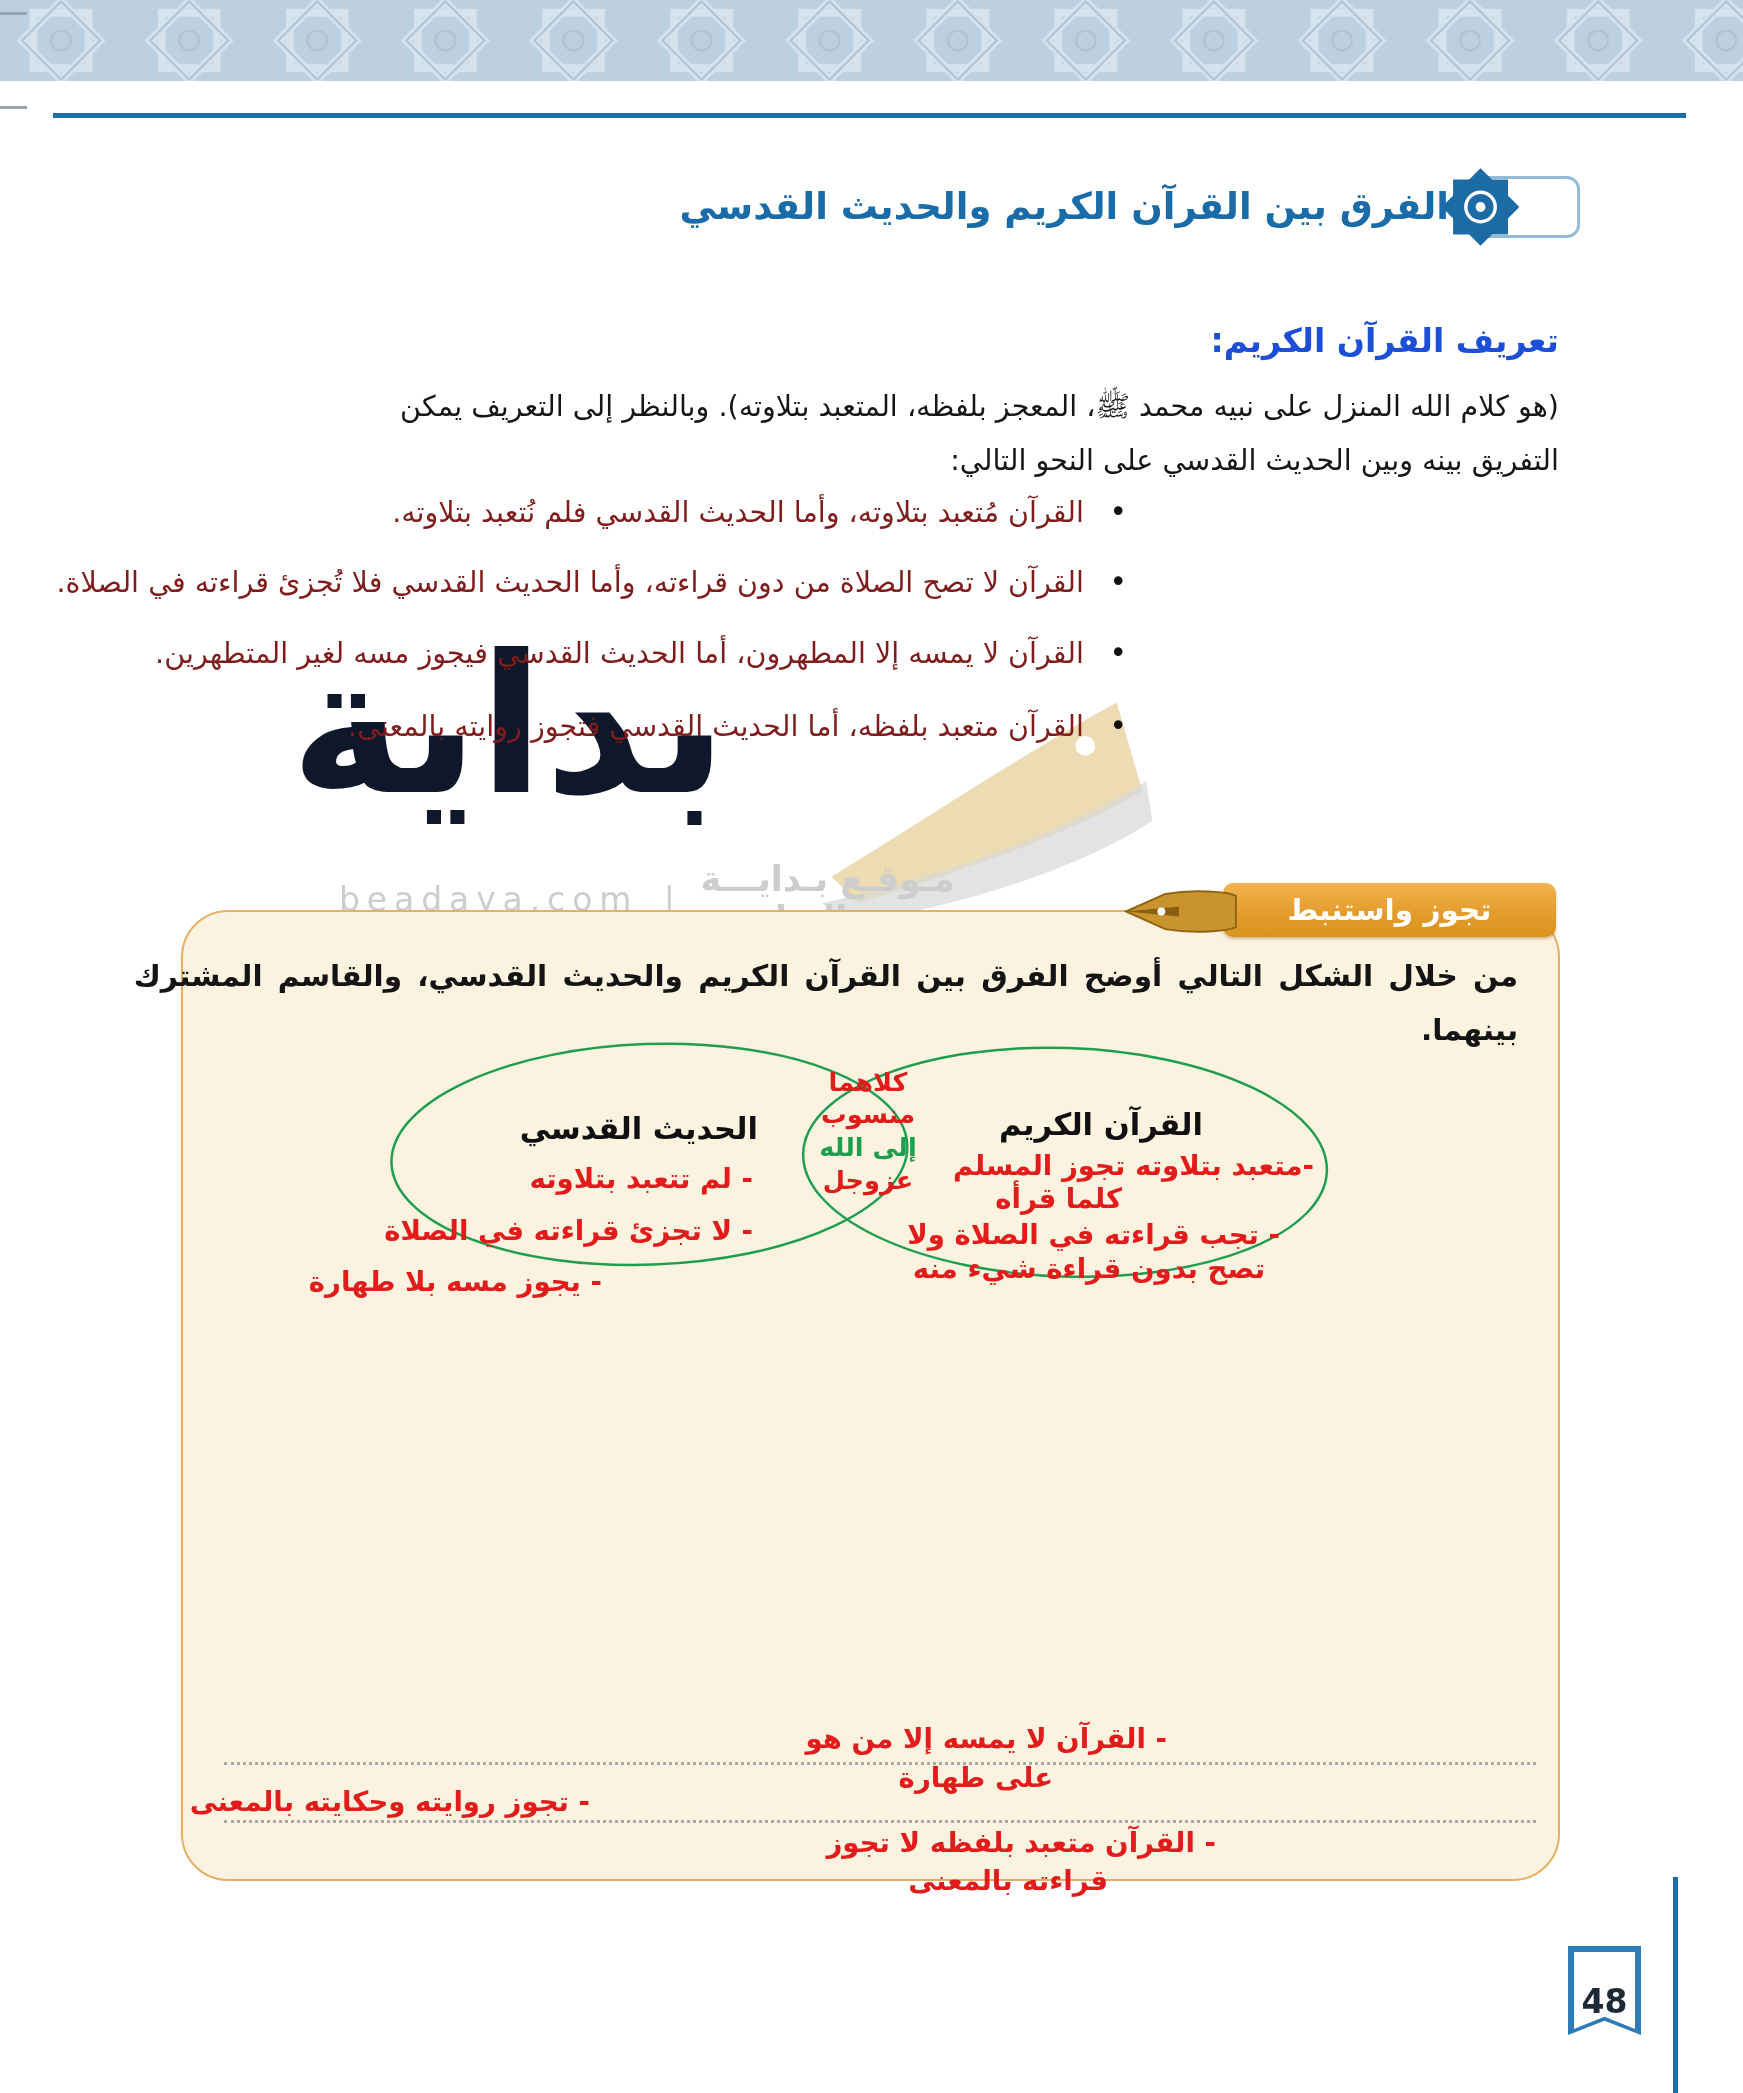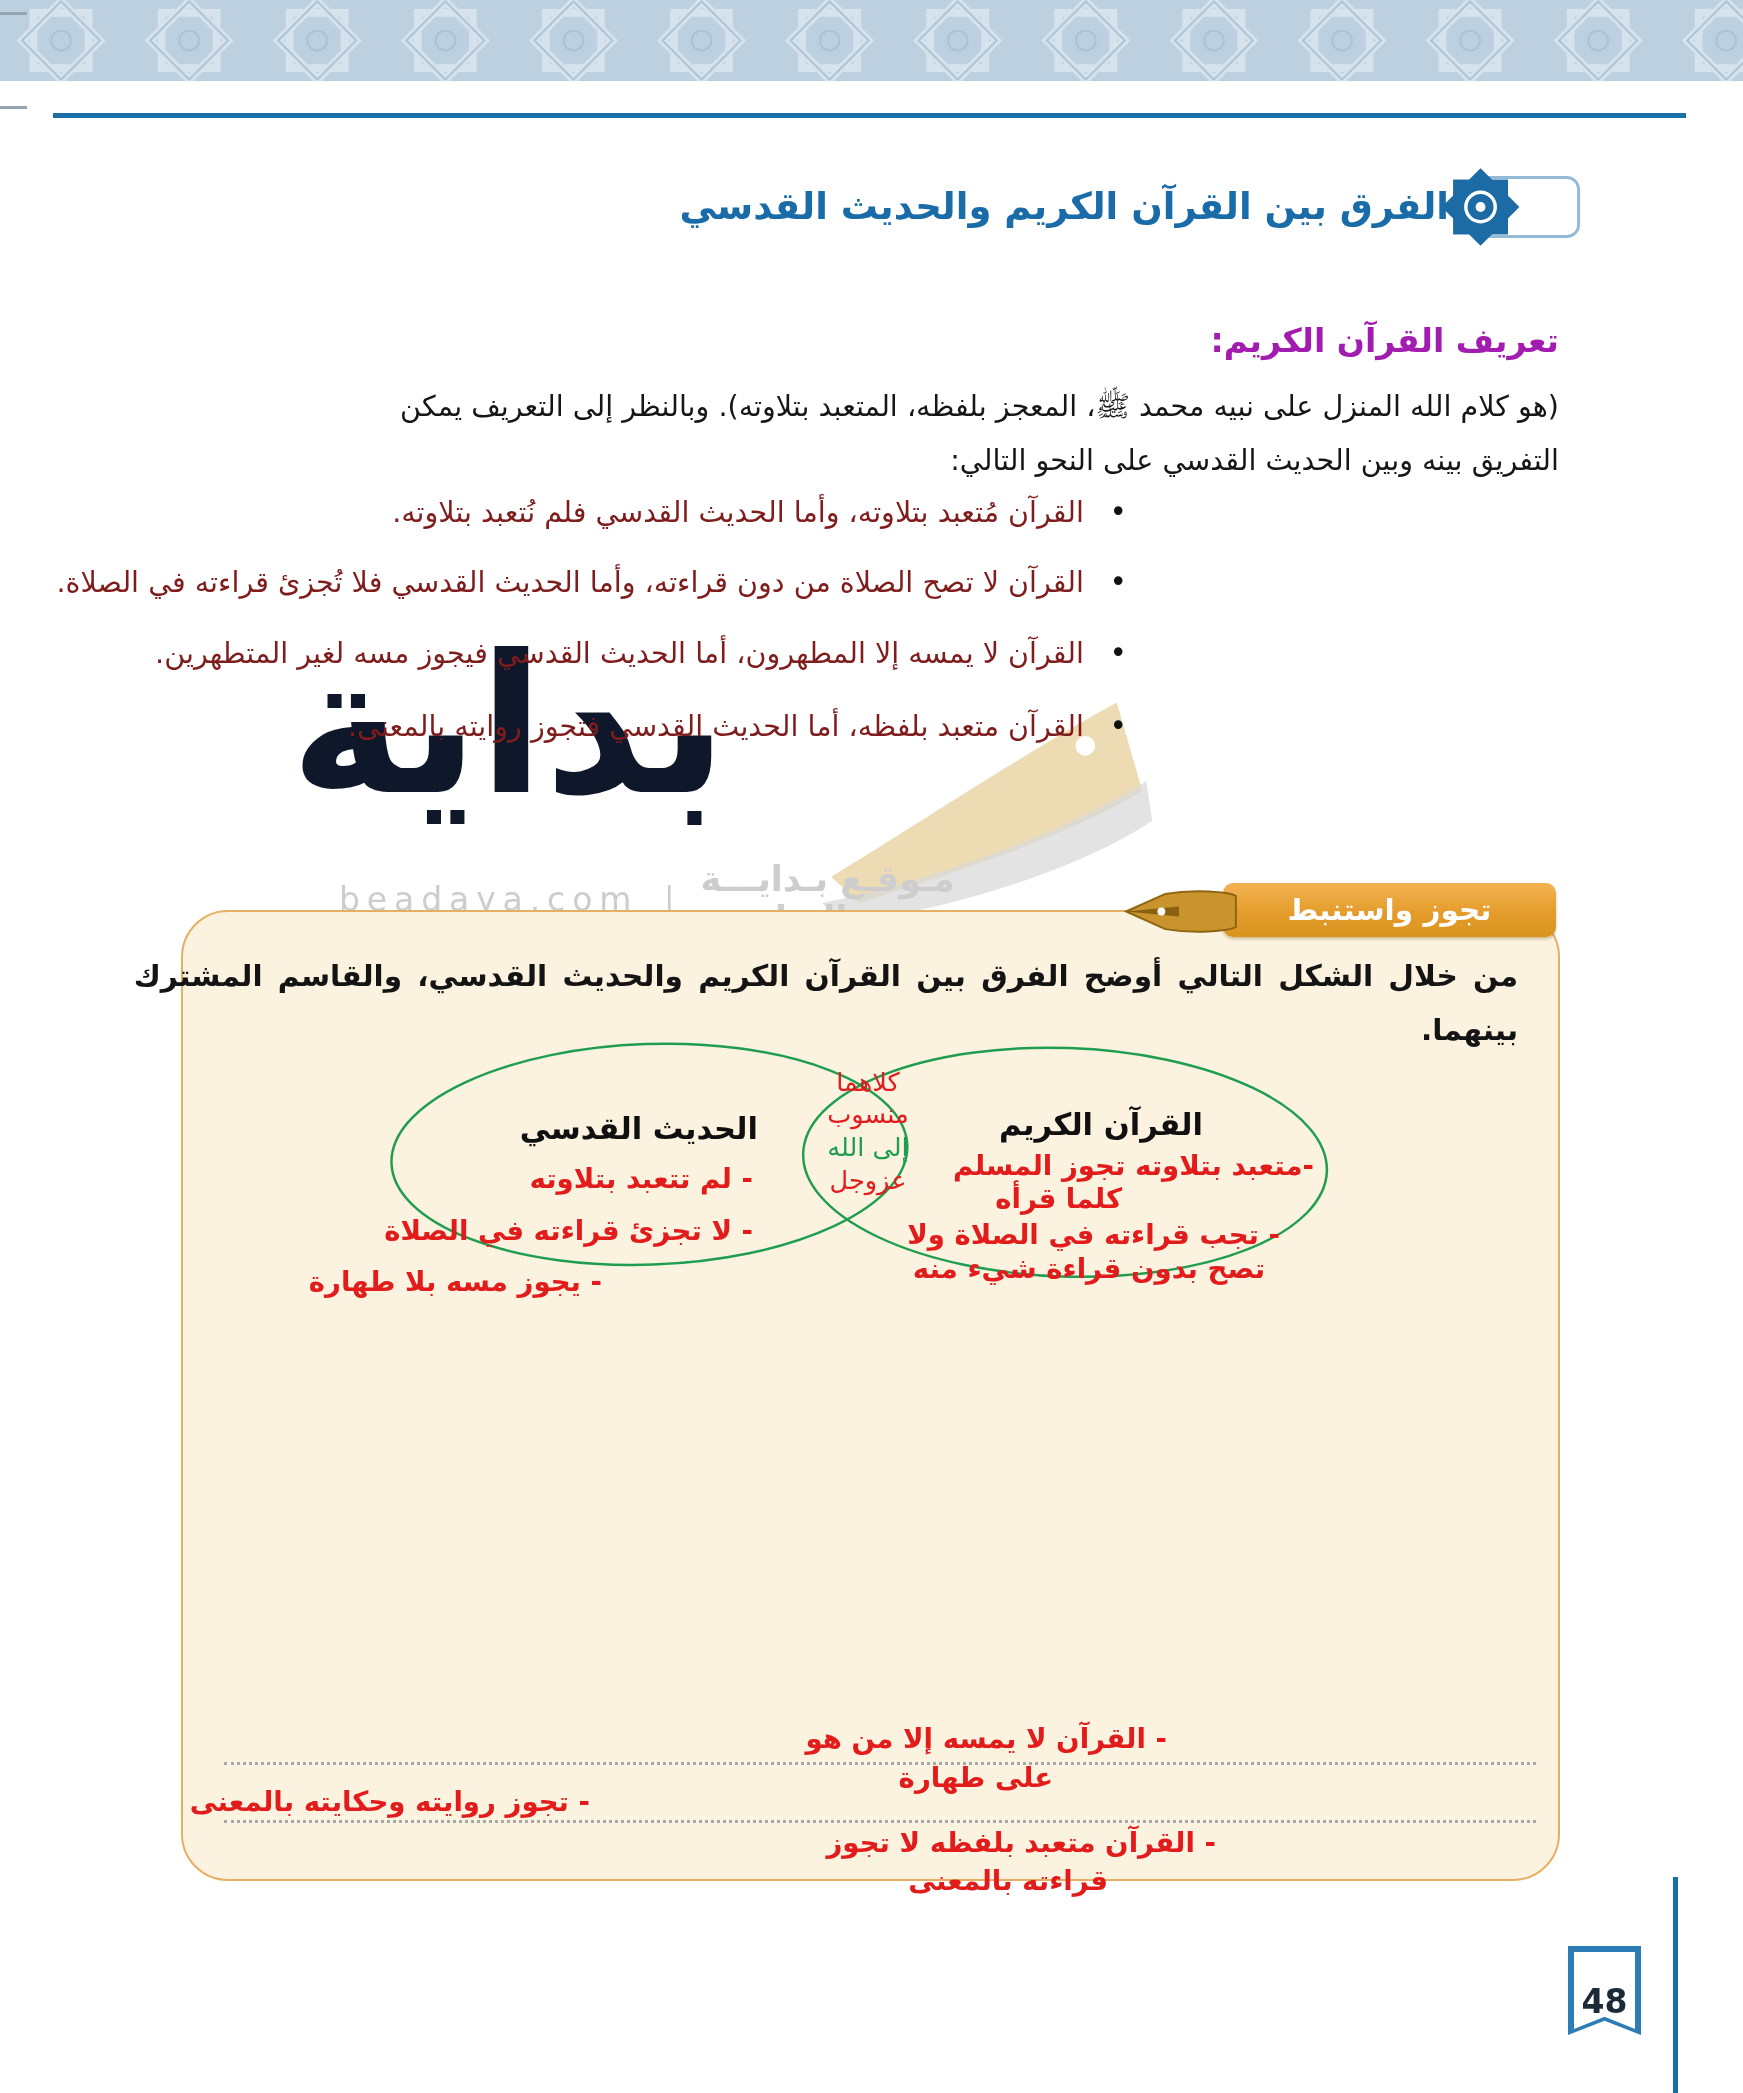--- a/index.html
+++ b/index.html
@@ -8,21 +8,21 @@
     position:relative;width:1744px;height:2093px;margin:0 auto;background:#ffffff;
     font-family:"DejaVu Sans",sans-serif;direction:rtl;overflow:hidden;
   }
   
   .band{position:absolute;left:0;top:5;z-index:1}
   .tick{position:absolute;background:#93a5b2;z-index:2}
   .top-rule{position:absolute;left:54px;top:113px;width:1633px;height:4.9px;background:#1a6fa8;z-index:2}
   .page-title{position:absolute;right:294px;top:185px;font-size:37px;font-weight:700;color:#1a6ca9;white-space:nowrap;z-index:5}
   .medallion{position:absolute;left:1430px;top:156px;z-index:4}
   
-  .def-heading{position:absolute;right:184px;top:321px;font-size:33px;font-weight:700;color:#a21caf;white-space:nowrap;z-index:5}
+  .def-heading{position:absolute;right:184px;top:321px;font-size:33px;font-weight:700;color:#1d4ed8;white-space:nowrap;z-index:5}
   .para{position:absolute;right:184px;color:#161616;font-size:28.6px;line-height:1.45;white-space:nowrap;z-index:5}
   .bullet-row{position:absolute;right:616px;display:flex;gap:25.6px;align-items:flex-start;z-index:5;direction:rtl}
   .bullet-dot{font-size:29.6px;color:#111;line-height:1.2}
   .bullet-text{font-size:28.6px;color:#7f1d1d;white-space:nowrap;line-height:1.25}
   
   .wm-logo{position:absolute;left:291px;top:630px;font-size:192px;font-weight:700;color:#0f172a;z-index:1;line-height:1;direction:rtl}
   .wm-pen{position:absolute;left:793px;top:675px;z-index:1}
   .wm-row{position:absolute;left:340px;top:859px;width:749px;display:flex;direction:ltr;align-items:center;gap:25.6px;color:#cdcdcd;z-index:1}
   .wm-domain{font-size:33px;letter-spacing:6.9px}
   .wm-bar{font-size:33px}
@@ -31,21 +31,21 @@
   .think-box{position:absolute;left:182px;top:910px;width:1379px;height:971px;background:#fcf2e0;border:2px solid #e6af62;border-radius:47px;z-index:2}
   .ribbon{position:absolute;left:1224px;top:883px;width:333px;height:54px;border-radius:9.9px;
     background:linear-gradient(180deg,#f2b351 0%,#e49c2c 55%,#d9941f 100%);
     display:flex;align-items:center;justify-content:center;color:#ffffff;font-size:29.6px;font-weight:700;z-index:6;
     box-shadow:0 2px 3px rgba(120,80,10,.35)}
   .ribbon-pen{position:absolute;left:1123px;top:886px;z-index:7}
   .prompt{position:absolute;right:225px;color:#141414;font-size:29.6px;font-weight:700;white-space:nowrap;word-spacing:4.9px;z-index:5}
   .venn-svg{position:absolute;left:0;top:0;z-index:3;pointer-events:none}
   .venn-title{position:absolute;font-size:30.5px;font-weight:700;color:#101010;text-align:center;z-index:5;white-space:nowrap}
   .red-item{position:absolute;color:#e21b1b;font-size:27.6px;font-weight:700;white-space:nowrap;z-index:5}
-  .center-line{position:absolute;left:800px;width:138px;text-align:center;font-size:25.6px;font-weight:400;color:#e21b1b;z-index:5;white-space:nowrap}
+  .center-line{position:absolute;left:800px;width:138px;text-align:center;font-size:25.6px;font-weight:700;color:#e21b1b;z-index:5;white-space:nowrap}
   .center-line.green{color:#1f9e4f}
   .dotted{position:absolute;left:225px;width:1312px;border-top:3px dotted #a8a8a8;z-index:3}
   
   .badge{position:absolute;left:1569px;top:1946px;width:73px;height:89px;background:#2e7cb5;
     clip-path:polygon(0 0,100% 0,100% 100%,50% 84%,0 100%);z-index:5}
   .badge-inner{position:absolute;left:5.9px;top:5.9px;right:5.9px;bottom:5.9px;background:#ffffff;
     clip-path:polygon(0 0,100% 0,100% 100%,50% 84%,0 100%);display:flex;align-items:flex-start;justify-content:center}
   .badge-num{font-size:33px;font-weight:700;color:#1b2a36;margin-top:30px}
   .v-rule{position:absolute;left:1674px;top:1877px;width:4.9px;height:217px;background:#1a6fa8;z-index:5}
 </style>

